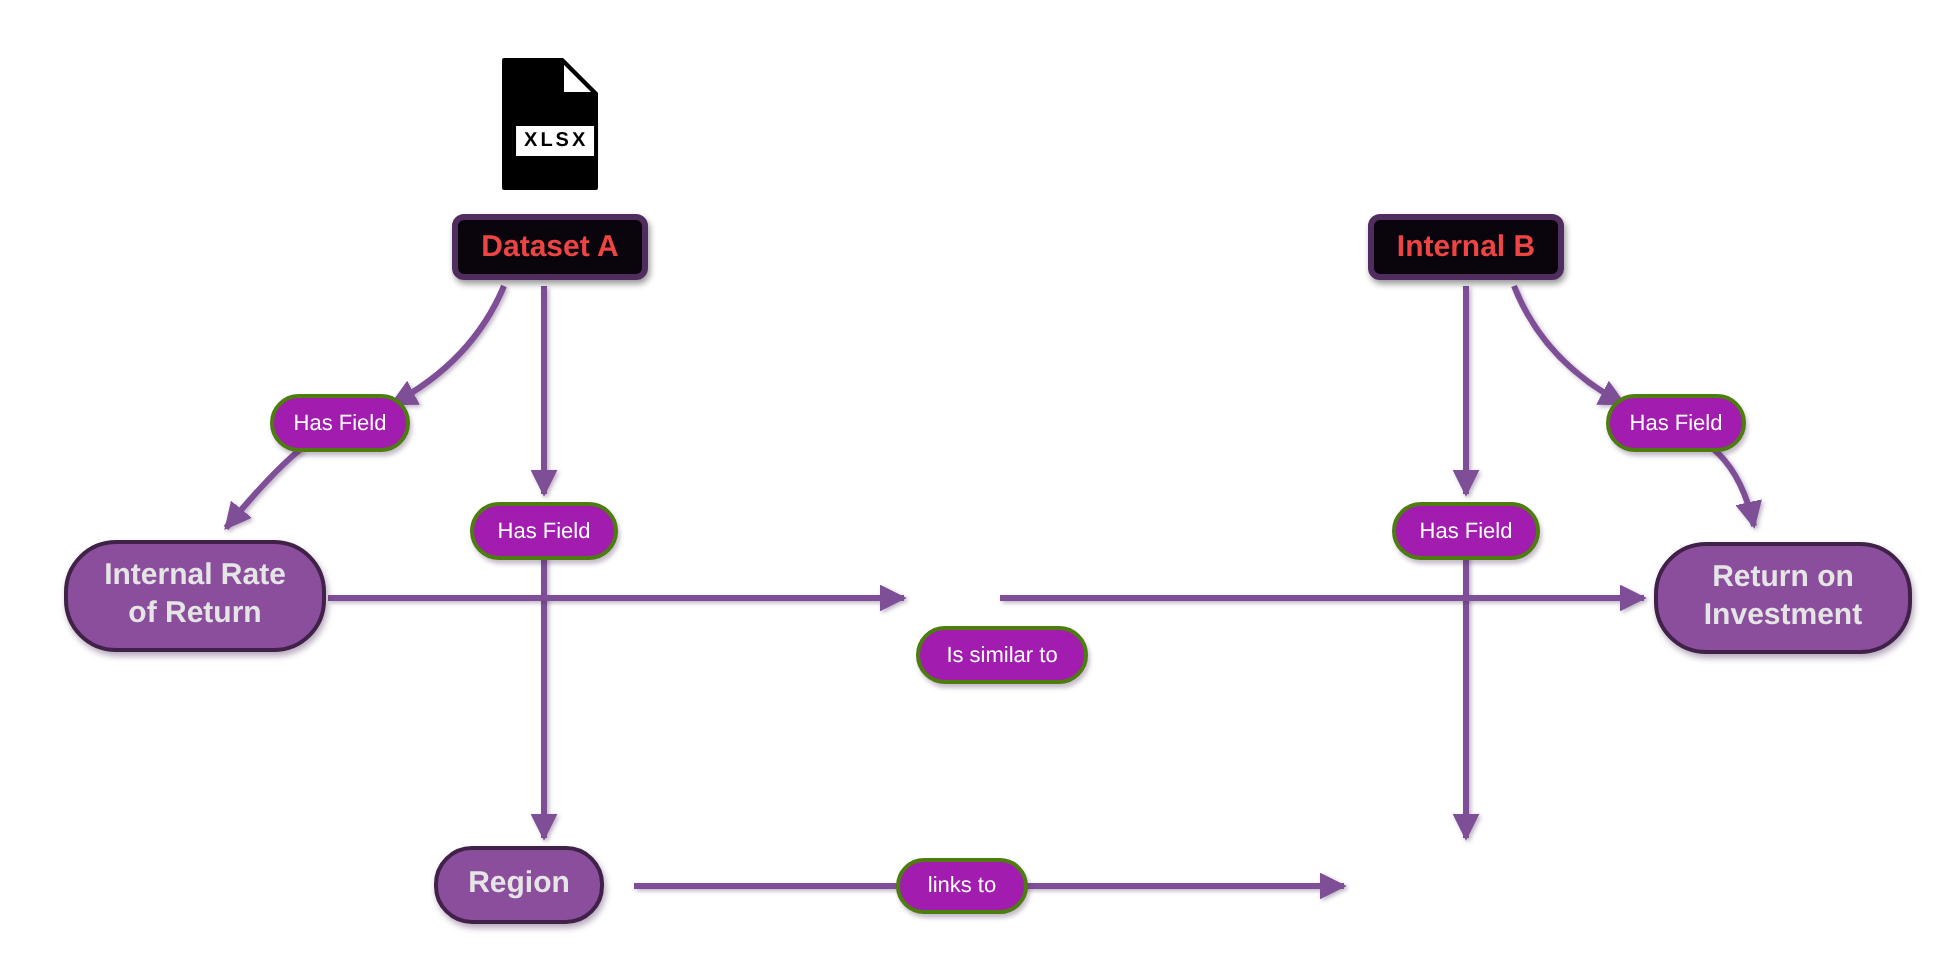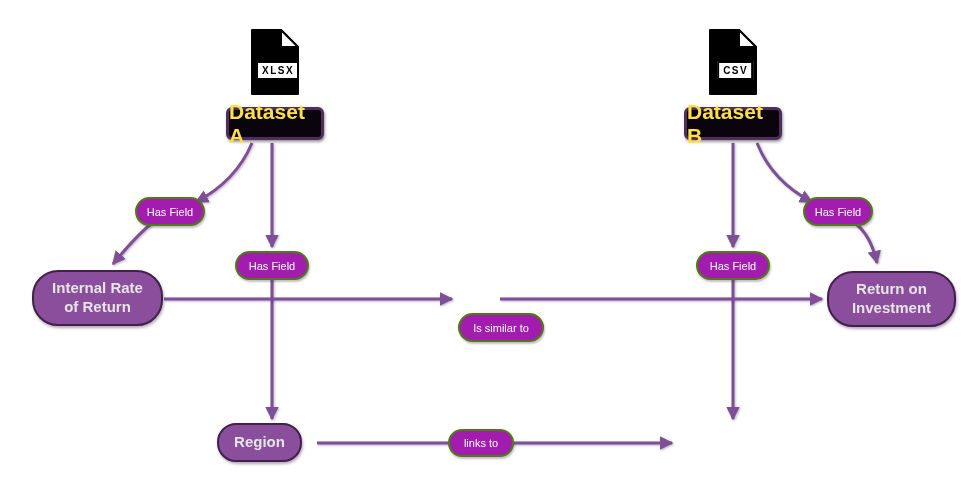--- a/index.html
+++ b/index.html
@@ -18,21 +18,21 @@
     box-shadow:1px 2px 3px rgba(70,35,85,.4);
   }
   .pill {
     position:absolute; background:#a21caf; border:2px solid #4d7c0f;
     border-radius:15px; color:#fff; font-weight:normal; font-size:11px;
     display:flex; align-items:center; justify-content:center; box-sizing:border-box;
     box-shadow:1px 2px 2px rgba(70,35,85,.3); white-space:nowrap;
   }
   .dataset {
     position:absolute; background:#0a050c; border:3px solid #502d5e;
-    border-radius:6px; color:#fde047; font-weight:bold; font-size:21px;
+    border-radius:6px; color:#ef4444; font-weight:bold; font-size:15px;
     display:flex; align-items:center; justify-content:center; box-sizing:border-box;
     box-shadow:1px 2px 3px rgba(0,0,0,.4);
   }
   .file-icon { position:absolute; width:50px; height:68px; }
   .file-badge {
     position:absolute; left:50%; top:33px; transform:translateX(-44%);
     background:#ffffff; border:2px solid #000; color:#000; font-weight:bold;
     font-size:10px; letter-spacing:1.5px; padding:1px 3px 1px 4px; line-height:1.3;
     white-space:nowrap;
   }
@@ -85,30 +85,23 @@
   </svg>
 
   <div class="file-icon" id="icon-a">
     <svg width="50" height="68" viewBox="0 0 50 68">
       <path d="M2,2 H31 L48,19 V66 H2 Z" fill="#000000" stroke="#000000" stroke-width="2" stroke-linejoin="round"></path>
       <path d="M31,2 L31,19 L48,19 Z" fill="#ffffff" stroke="#000000" stroke-width="2" stroke-linejoin="round"></path>
     </svg>
     <div class="file-badge">XLSX</div>
   </div>
 
-  <div class="file-icon" id="icon-b">
-    <svg width="50" height="68" viewBox="0 0 50 68">
-      <path d="M2,2 H31 L48,19 V66 H2 Z" fill="#000000" stroke="#000000" stroke-width="2" stroke-linejoin="round"></path>
-      <path d="M31,2 L31,19 L48,19 Z" fill="#ffffff" stroke="#000000" stroke-width="2" stroke-linejoin="round"></path>
-    </svg>
-    <div class="file-badge">CSV</div>
-  </div>
 
   <div class="dataset" id="dataset-a">Dataset A</div>
-  <div class="dataset" id="dataset-b">Dataset B</div>
+  <div class="dataset" id="dataset-b">Internal B</div>
 
   <div class="node" id="node-irr">Internal Rate
 of Return</div>
   <div class="node" id="node-roi">Return on
 Investment</div>
   <div class="node" id="node-region">Region</div>
 
   <div class="pill" id="pill-hf-a-irr">Has Field</div>
   <div class="pill" id="pill-hf-a-region">Has Field</div>
   <div class="pill" id="pill-hf-b-roi">Has Field</div>

